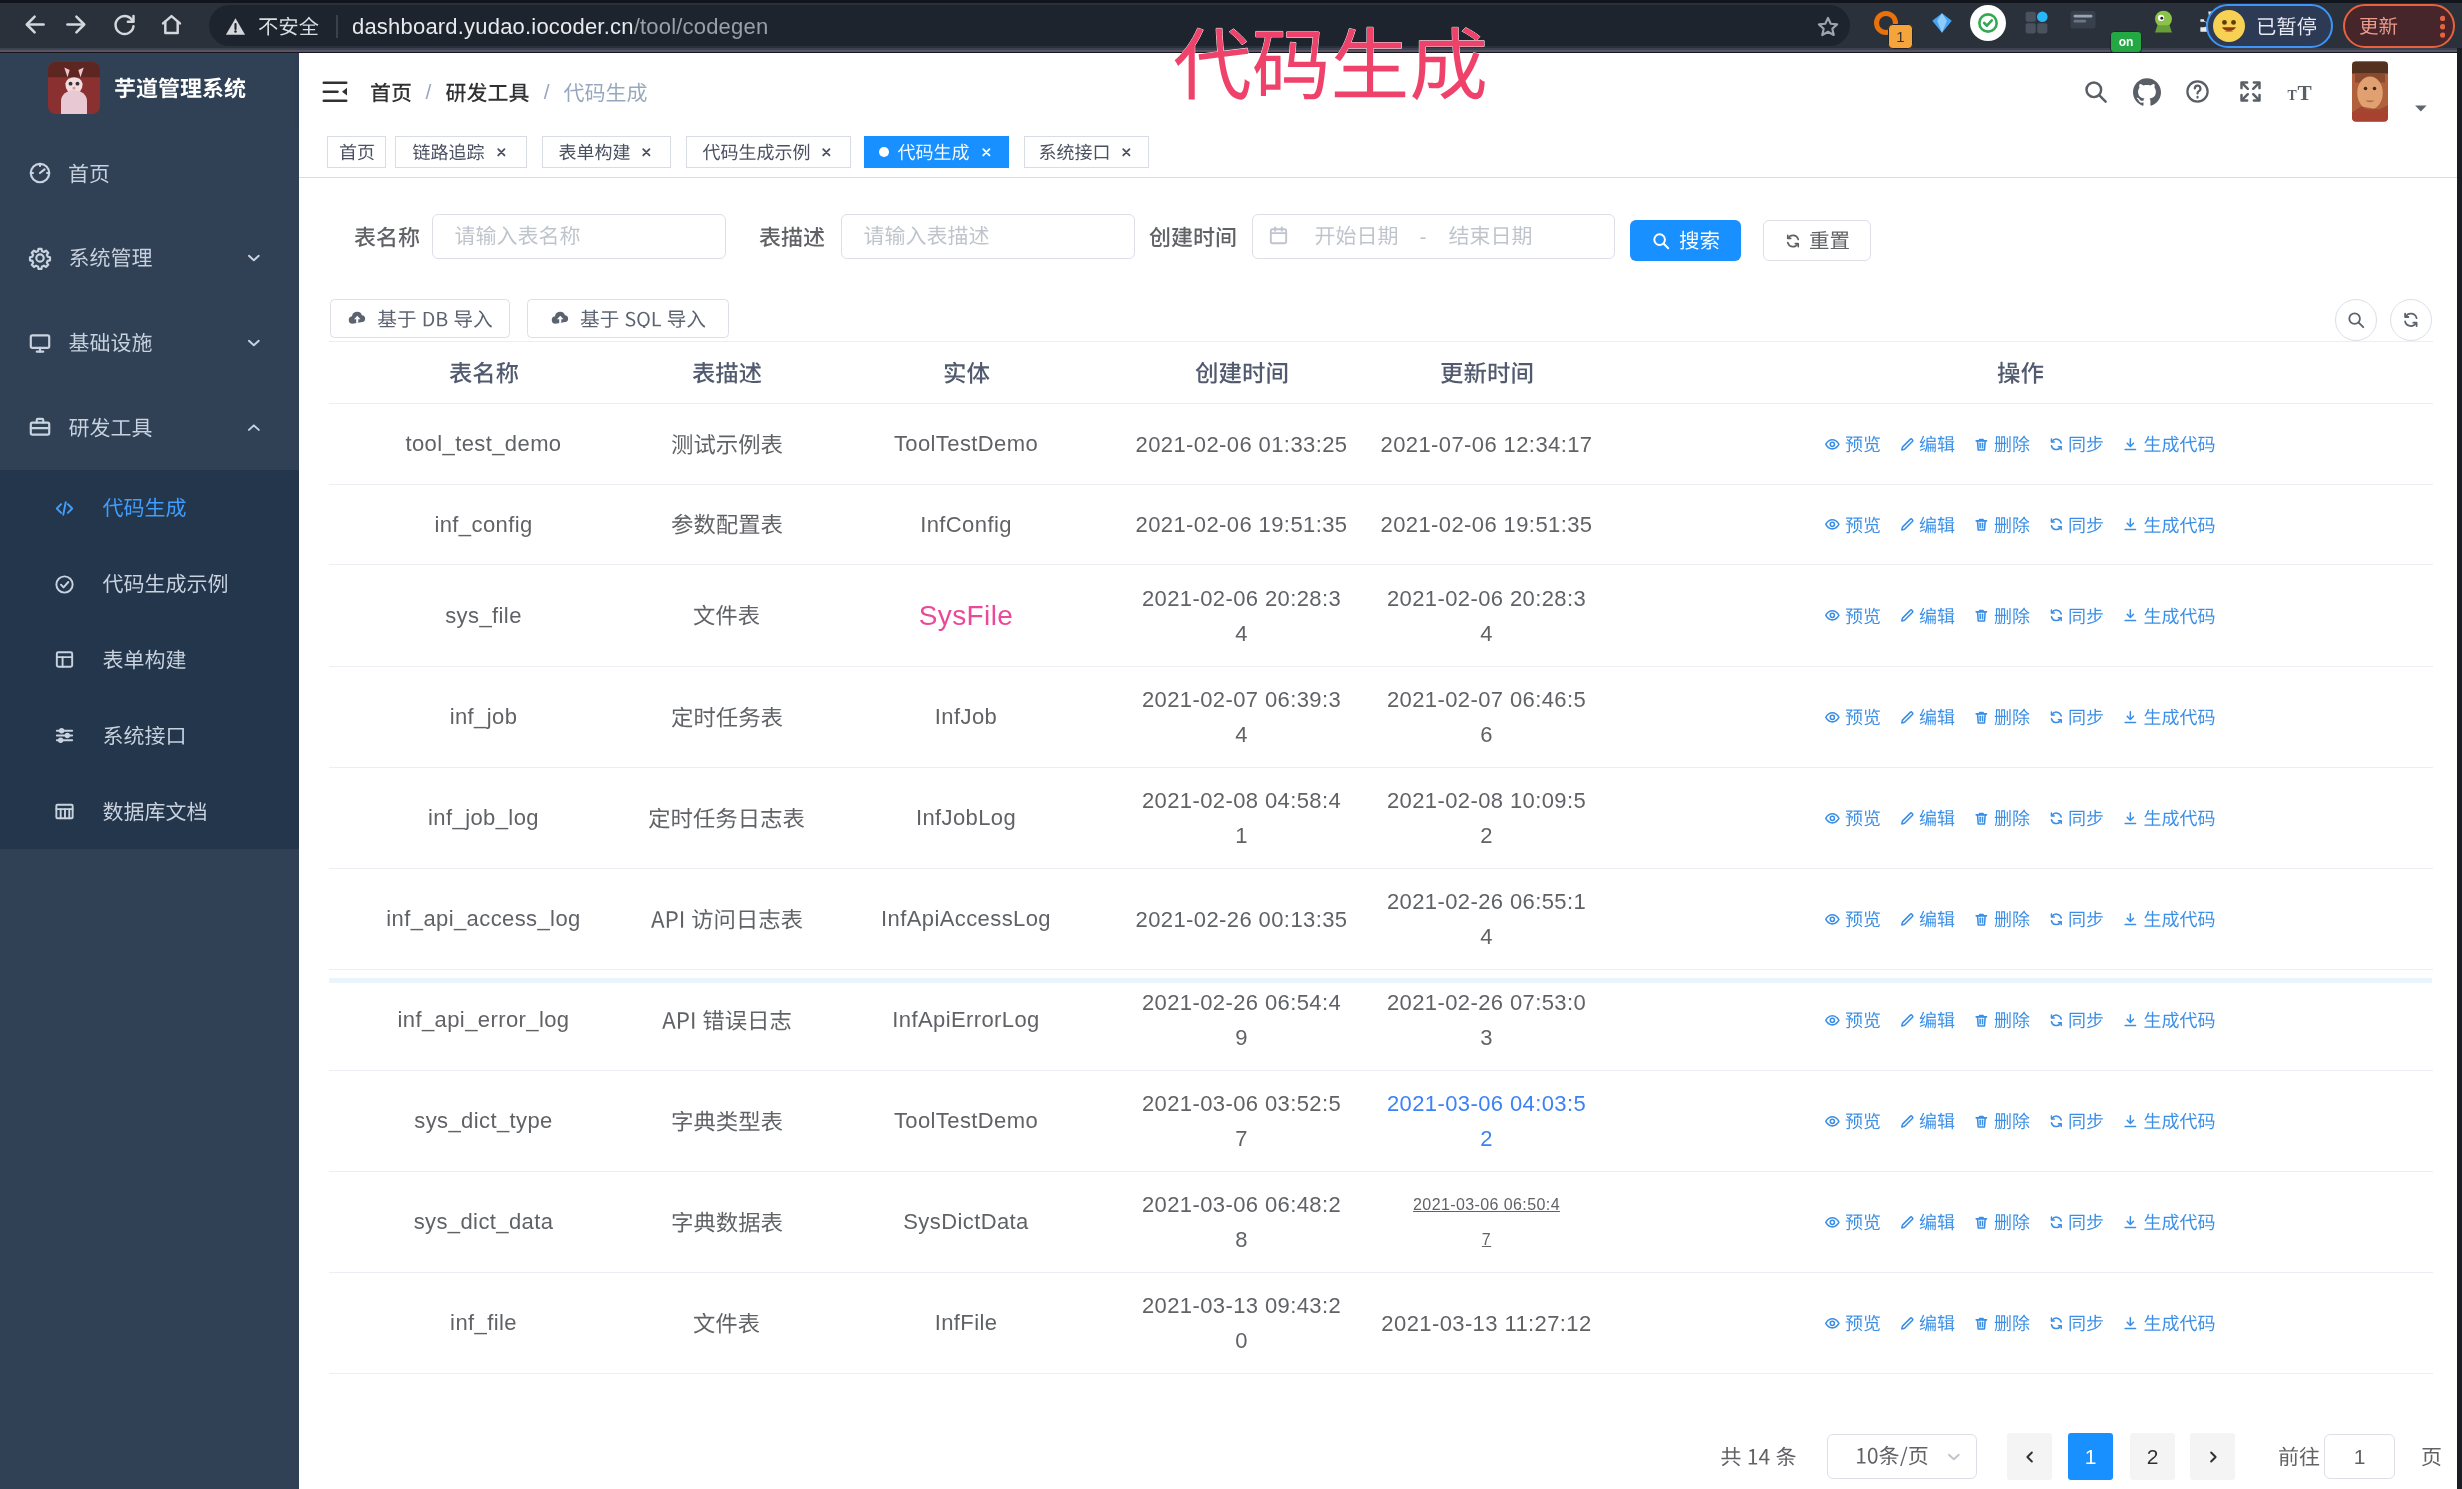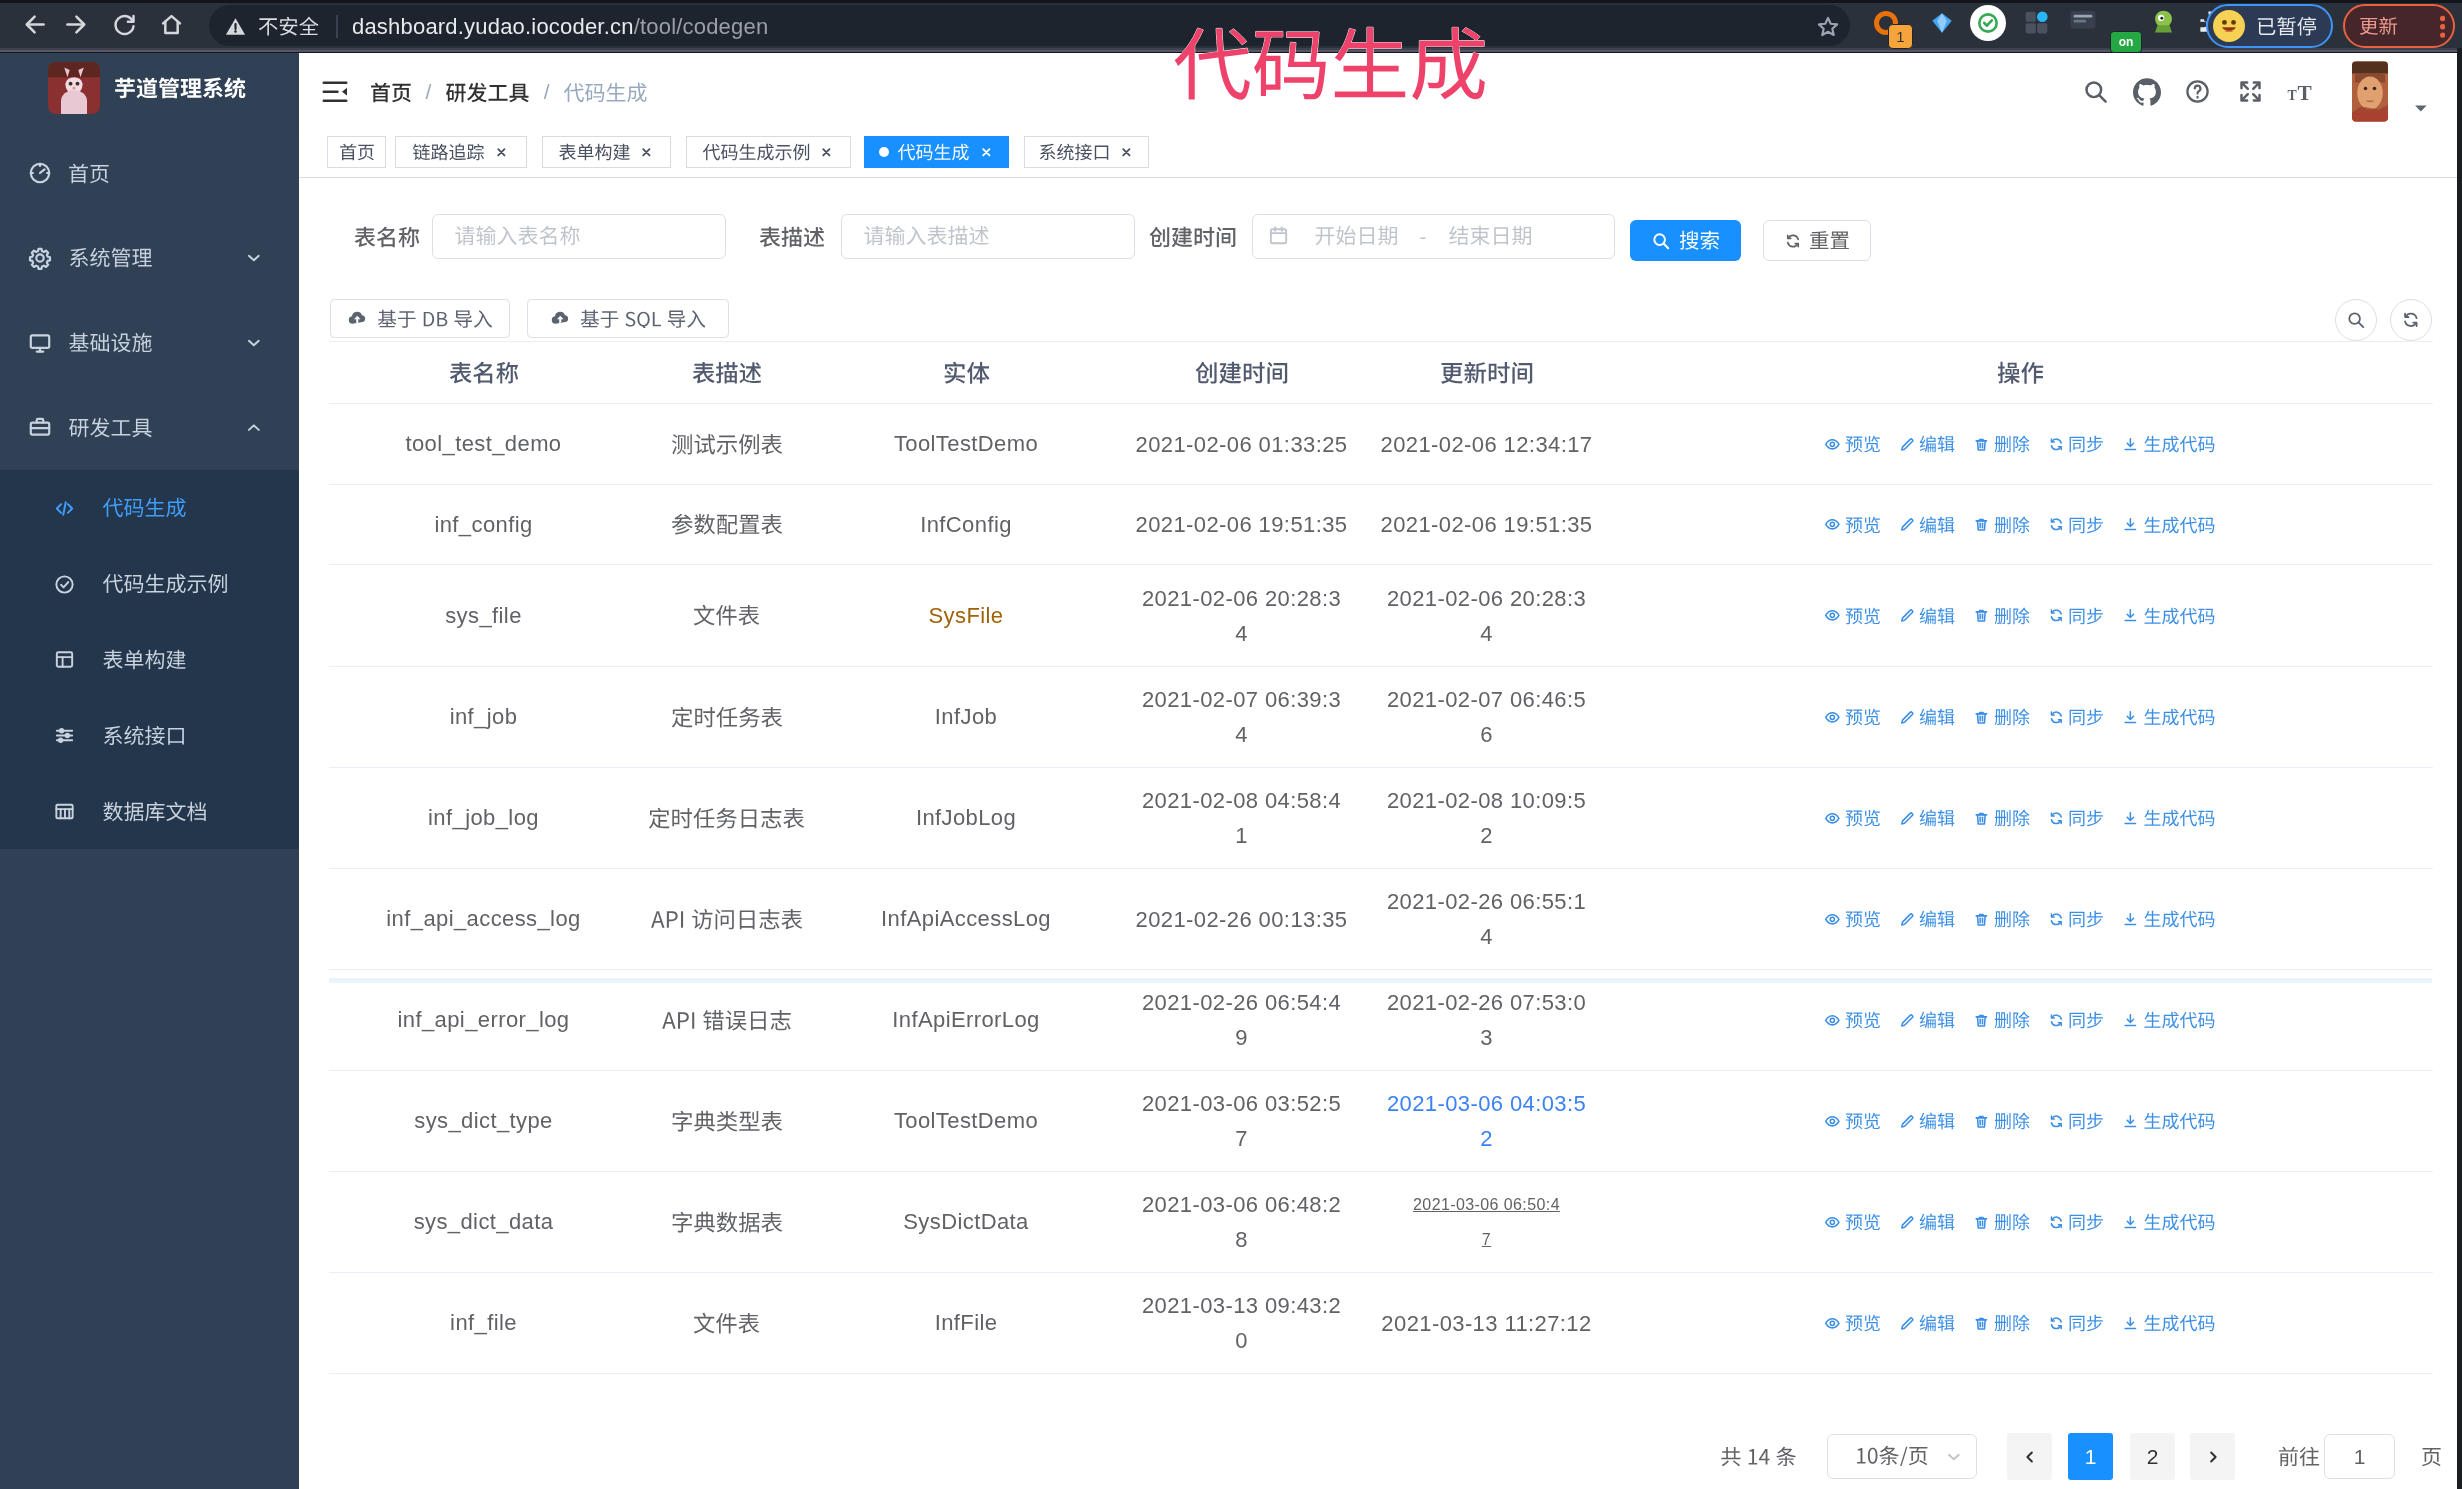--- a/index.html
+++ b/index.html
@@ -634,21 +634,21 @@
               <use href="#gR6d4b" xlink:href="#gR6d4b" x="0"></use>
               <use href="#gR8bd5" xlink:href="#gR8bd5" x="1000"></use>
               <use href="#gR793a" xlink:href="#gR793a" x="2000"></use>
               <use href="#gR4f8b" xlink:href="#gR4f8b" x="3000"></use>
               <use href="#gR8868" xlink:href="#gR8868" x="4000"></use>
             </svg>
           </div>
         </td>
         <td style="font-size:22px;color:#606266;letter-spacing:0.4px;">ToolTestDemo</td>
         <td style="font-size:22px;color:#606266;letter-spacing:0.4px;line-height:35px;">2021-02-06 01:33:25</td>
-        <td style="font-size:22px;color:#606266;letter-spacing:0.4px;line-height:35px;">2021-02-06 12:34:17</td>
+        <td style="font-size:22px;color:#606266;letter-spacing:0.4px;line-height:35px;">2021-07-06 12:34:17</td>
         <td>
           <div style="display:flex;justify-content:center;align-items:center;">
             <span style="display:inline-flex;align-items:center;margin:0 9px;">
               <svg style="width:16.7px;height:16.7px;margin-right:3.8px;flex:none;" viewBox="0 0 24 24" fill="none" stroke="#3a8ee6" stroke-width="2.2" stroke-linecap="round" stroke-linejoin="round">
                 <path d="M2.5 12 C5.5 7 9 5.5 12 5.5 S18.5 7 21.5 12 C18.5 17 15 18.5 12 18.5 S5.5 17 2.5 12 z"></path>
                 <circle cx="12" cy="12" r="3"></circle>
               </svg>
               <svg class="k" style="width:36px;height:18px;" viewBox="0 -880 2000 1000" fill="#3a8ee6">
                 <use href="#gR9884" xlink:href="#gR9884" x="0"></use>
                 <use href="#gR89c8" xlink:href="#gR89c8" x="1000"></use>
@@ -786,21 +786,21 @@
         <td style="font-size:22px;color:#606266;letter-spacing:0.4px;">sys_file</td>
         <td>
           <div style="display:flex;justify-content:center;">
             <svg class="k" style="width:67px;height:22.4px;" viewBox="0 -880 3000 1000" fill="#606266">
               <use href="#gR6587" xlink:href="#gR6587" x="0"></use>
               <use href="#gR4ef6" xlink:href="#gR4ef6" x="1000"></use>
               <use href="#gR8868" xlink:href="#gR8868" x="2000"></use>
             </svg>
           </div>
         </td>
-        <td style="font-size:22px;color:#a16207;letter-spacing:0.4px;">SysFile</td>
+        <td style="font-size:28px;color:#ec4899;letter-spacing:0.4px;">SysFile</td>
         <td style="font-size:22px;color:#606266;letter-spacing:0.4px;line-height:35px;">2021-02-06 20:28:3<br>4</td>
         <td style="font-size:22px;color:#606266;letter-spacing:0.4px;line-height:35px;">2021-02-06 20:28:3<br>4</td>
         <td>
           <div style="display:flex;justify-content:center;align-items:center;">
             <span style="display:inline-flex;align-items:center;margin:0 9px;">
               <svg style="width:16.7px;height:16.7px;margin-right:3.8px;flex:none;" viewBox="0 0 24 24" fill="none" stroke="#3a8ee6" stroke-width="2.2" stroke-linecap="round" stroke-linejoin="round">
                 <path d="M2.5 12 C5.5 7 9 5.5 12 5.5 S18.5 7 21.5 12 C18.5 17 15 18.5 12 18.5 S5.5 17 2.5 12 z"></path>
                 <circle cx="12" cy="12" r="3"></circle>
               </svg>
               <svg class="k" style="width:36px;height:18px;" viewBox="0 -880 2000 1000" fill="#3a8ee6">

